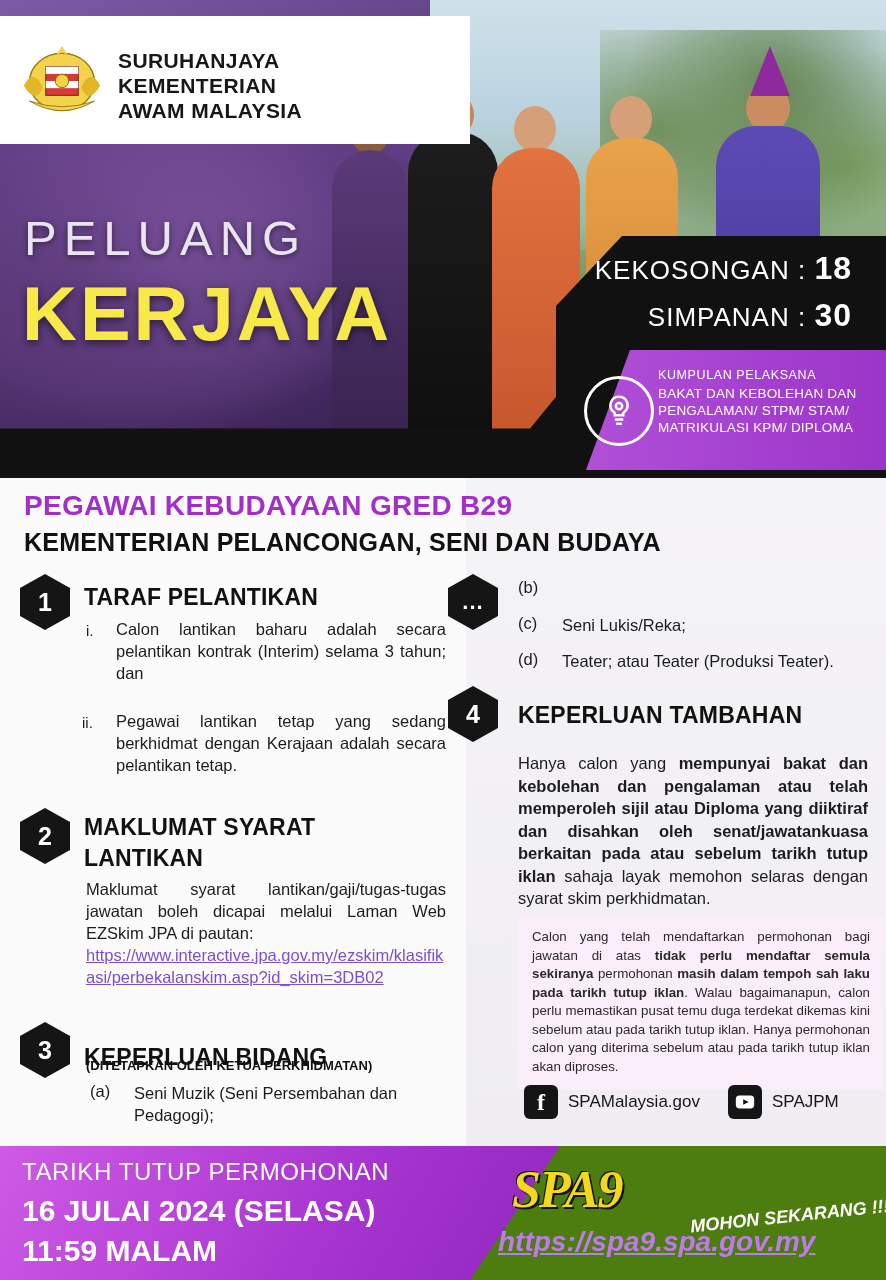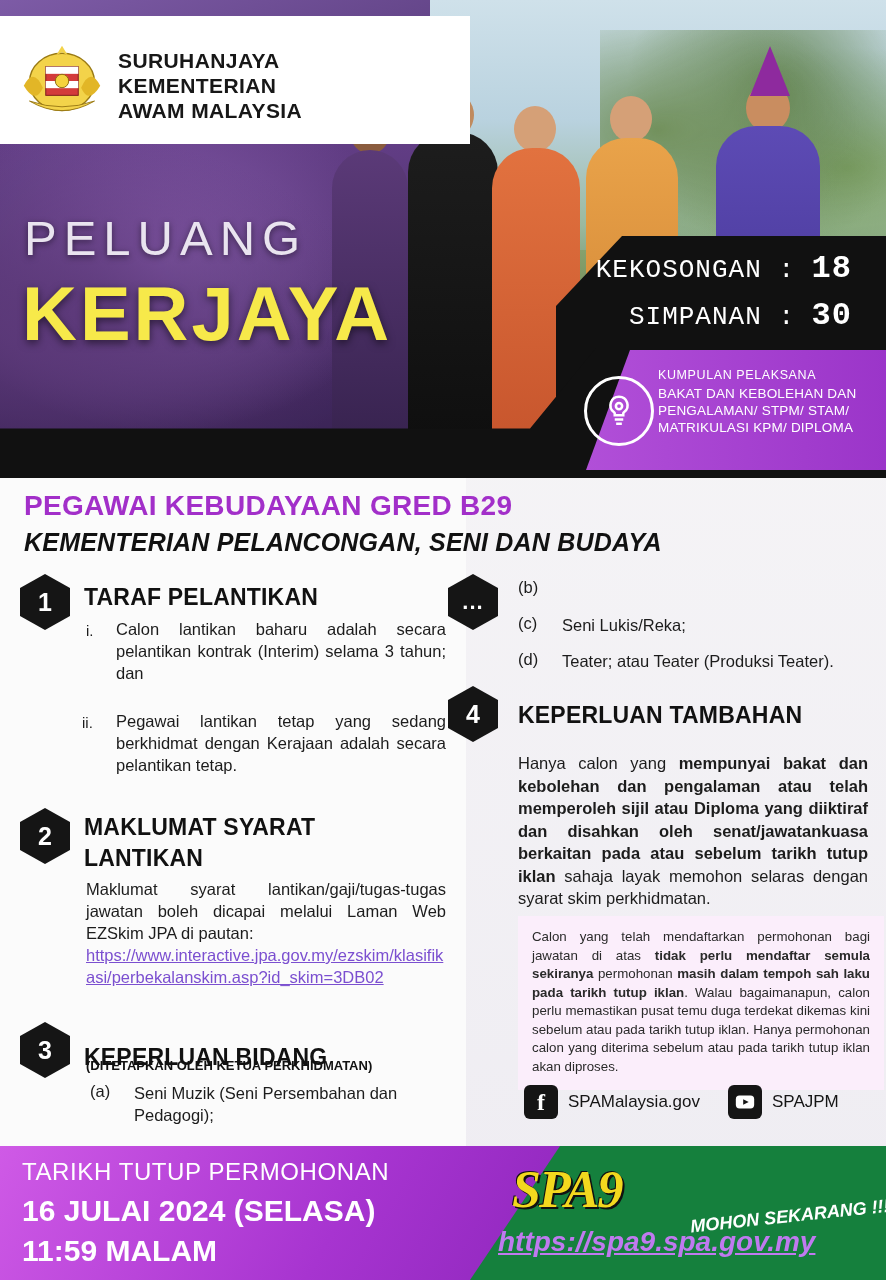--- a/index.html
+++ b/index.html
@@ -140,21 +140,20 @@
     position: absolute;
     right: 34px; top: 250px;
     text-align: right;
     color: #ffffff;
   }
   .stat-line {
     font-size: 26px;
     letter-spacing: 1px;
     margin-bottom: 10px;
     white-space: nowrap;
-    font-family: Liberation Mono, monospace;
   }
   .stat-line .num {
     font-weight: bold;
     font-size: 32px;
     color: #ffffff;
   }
 
   .kumpulan-band {
     position: absolute;
     right: 0; top: 350px;
@@ -212,21 +211,20 @@
     color: #a22fc9;
     letter-spacing: .3px;
   }
   .ministry {
     position: absolute;
     left: 24px; top: 50px;
     font-size: 25px;
     font-weight: bold;
     color: #111111;
     letter-spacing: .2px;
-    font-style: italic;
   }
 
   .hexnum {
     position: absolute;
     width: 50px; height: 56px;
     background: #151515;
     clip-path: polygon(50% 0%, 100% 25%, 100% 75%, 50% 100%, 0% 75%, 0% 25%);
     color: #ffffff;
     font-size: 25px;
     font-weight: bold;
@@ -320,21 +318,21 @@
     font-size: 17px;
     color: #151515;
     font-weight: 500;
   }
 
   
   .footer {
     position: absolute;
     left: 0; top: 1146px;
     width: 886px; height: 134px;
-    background: #15803d;
+    background: #4d7c0f;
   }
   .footer-purple {
     position: absolute;
     left: 0; top: 0;
     width: 560px; height: 134px;
     background: linear-gradient(120deg, #cf5ae6 0%, #a734d0 60%, #8f27bd 100%);
     clip-path: polygon(0 0, 560px 0, 470px 134px, 0 134px);
   }
   .tarikh-label {
     position: absolute;

